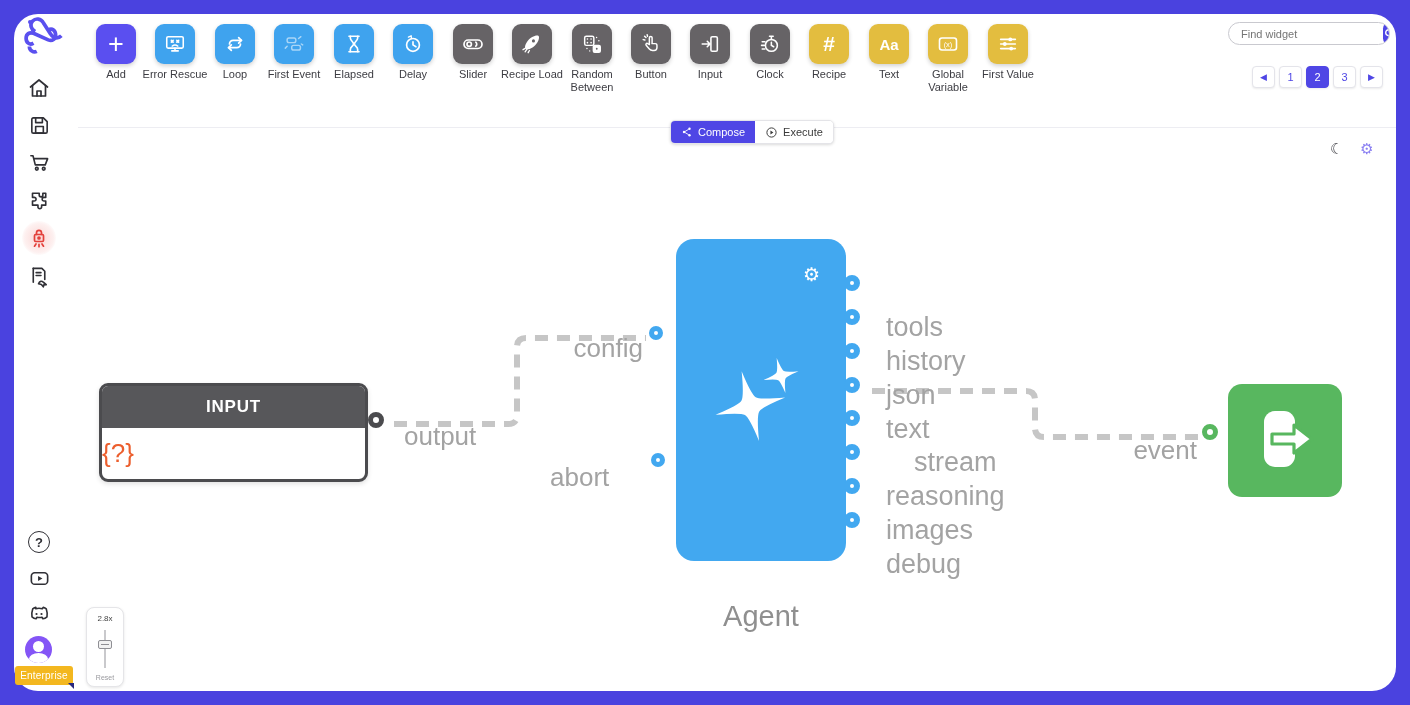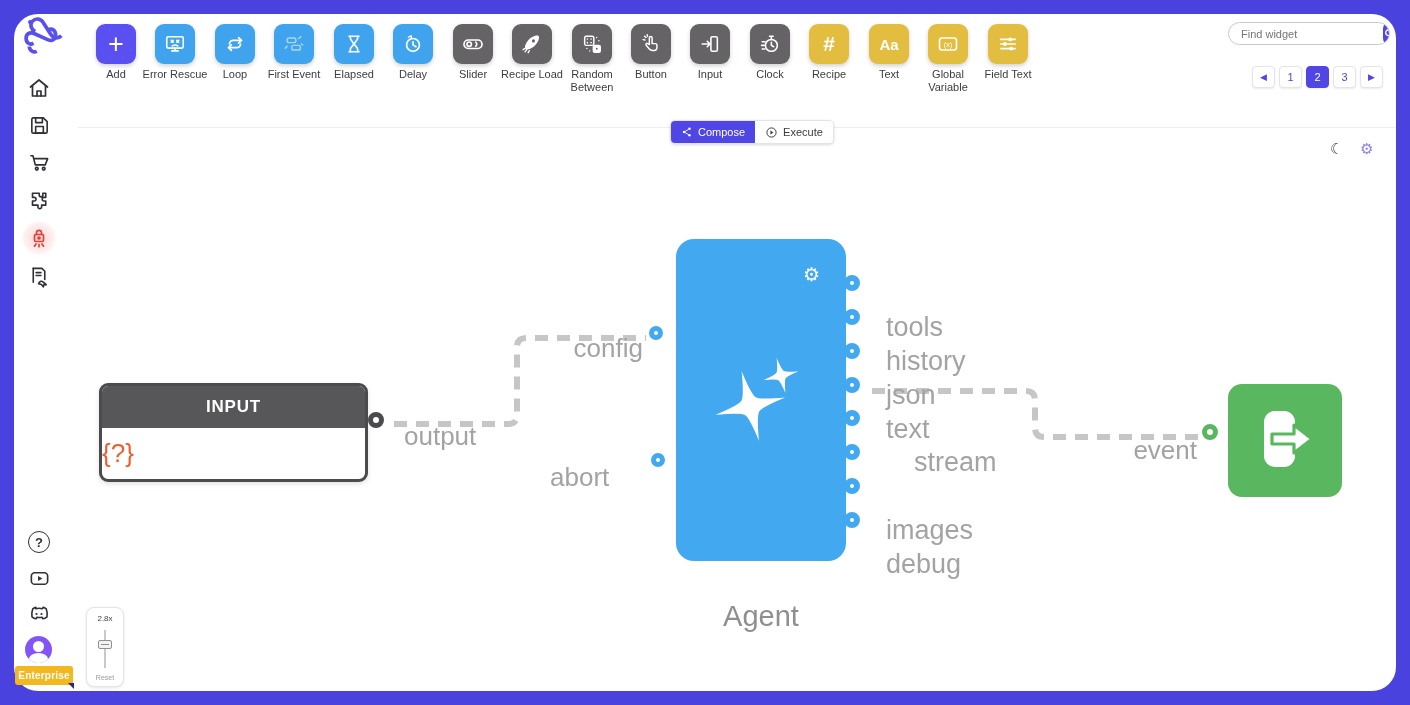--- a/index.html
+++ b/index.html
@@ -30,21 +30,21 @@
                  align-items:center; justify-content:center; }
   .lock-glow { position:absolute; left:22px; width:34px; height:34px; border-radius:50%;
                background:radial-gradient(circle, rgba(235,68,62,.22) 0%, rgba(235,68,62,.08) 60%, transparent 75%); }
   .avatar { position:absolute; left:25px; width:27px; height:27px; border-radius:50%;
             background:#8455f6; overflow:hidden; cursor:pointer; }
   .avatar .head { position:absolute; left:8px; top:5px; width:11px; height:11px;
                   border-radius:50%; background:#fff; }
   .avatar .body { position:absolute; left:4px; top:17px; width:19px; height:12px;
                   border-radius:50% 50% 0 0; background:#fff; }
   .ent-badge { position:absolute; left:15px; top:666px; width:58px; height:19px;
-               background:#f3b71f; color:#fff; font-size:10px; font-weight:700;
+               background:#f3b71f; color:#fff; font-size:10px; font-weight:400;
                display:flex; align-items:center; justify-content:center;
                border-radius:3px; letter-spacing:.2px; }
   .ent-tri { position:absolute; left:68px; top:683px; width:0; height:0;
              border-left:6px solid transparent; border-top:6px solid #27277e; }
 
   
   .search-pill { position:absolute; left:1228px; top:22px; width:162px; height:23px;
                  border:1px solid #c9c9cf; border-radius:12px; background:#fff;
                  display:flex; align-items:center; overflow:hidden; }
   .search-pill input { flex:1; border:none; outline:none; font-size:11px; color:#555;
@@ -324,21 +324,21 @@
   <div class="tlabel" style="left:914px;">Global Variable</div>
 
   <div class="tbtn tb-yellow" style="left:988px;">
     <svg width="22" height="22" viewBox="0 0 24 24" stroke="#fff" stroke-width="1.8" fill="none" stroke-linecap="round">
       <path d="M4 7h16M4 12h16M4 17h16"></path>
       <circle cx="14.5" cy="7" r="2.1" fill="#fff" stroke="none"></circle>
       <circle cx="8.5" cy="12" r="2.1" fill="#fff" stroke="none"></circle>
       <circle cx="15.5" cy="17" r="2.1" fill="#fff" stroke="none"></circle>
     </svg>
   </div>
-  <div class="tlabel" style="left:974px;">Field Text</div>
+  <div class="tlabel" style="left:974px;">First Value</div>
 
   <div class="search-pill">
     <input type="text" placeholder="Find widget" style="">
     <button class="search-btn">
       <svg width="13" height="13" viewBox="0 0 24 24" stroke="#fff" stroke-width="2.6" fill="none" stroke-linecap="round">
         <circle cx="10.5" cy="10.5" r="5.5"></circle>
           <path d="M15 15l5 5"></path>
       </svg>
     </button>
   </div>
@@ -411,20 +411,21 @@
   <div class="port port-blue-out" style="left:844px;top:410px;"></div>
   <div class="port port-blue-out" style="left:844px;top:444px;"></div>
   <div class="port port-blue-out" style="left:844px;top:478px;"></div>
   <div class="port port-blue-out" style="left:844px;top:512px;"></div>
 
   <div class="wire-label out-label" style="left:886px;top:283px;">tools</div>
   <div class="wire-label out-label" style="left:886px;top:317px;">history</div>
   <div class="wire-label out-label" style="left:886px;top:351px;">json</div>
   <div class="wire-label out-label" style="left:886px;top:385px;">text</div>
   <div class="wire-label out-label" style="left:914px;top:418px;">stream</div>
+  <div class="wire-label out-label" style="left:886px;top:452px;">reasoning</div>
   <div class="wire-label out-label" style="left:886px;top:486px;">images</div>
   <div class="wire-label out-label" style="left:886px;top:520px;">debug</div>
 
   <div class="green-node">
     <svg width="66" height="66" viewBox="0 0 66 66">
       <rect x="12" y="3" width="31" height="56" rx="11" fill="#fff"></rect>
       <path d="M20 26 H42 V17 L60 31 L42 45 V36 H20 Z" fill="#fff" stroke="#58b75f" stroke-width="3.2" stroke-linejoin="round"></path>
     </svg>
   </div>
   <div class="port port-green" style="left:1202px;top:424px;"></div>

